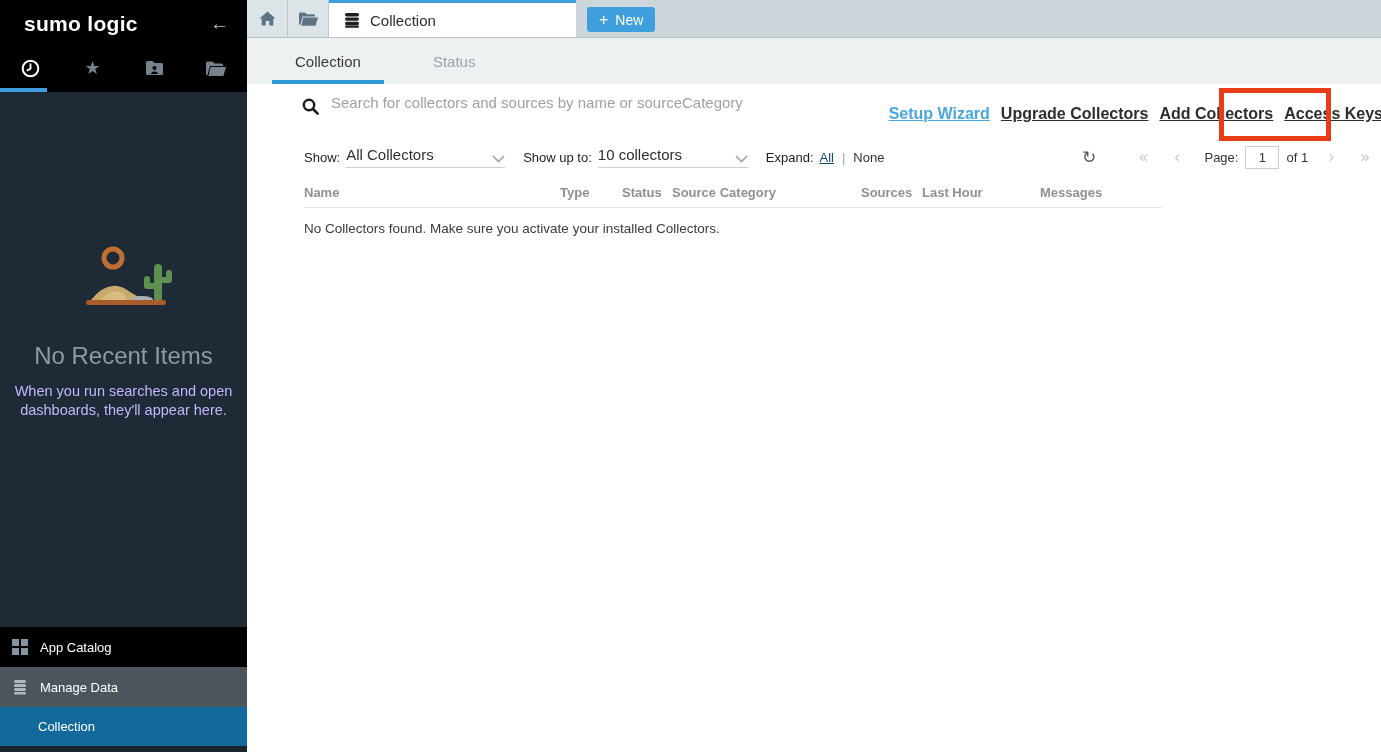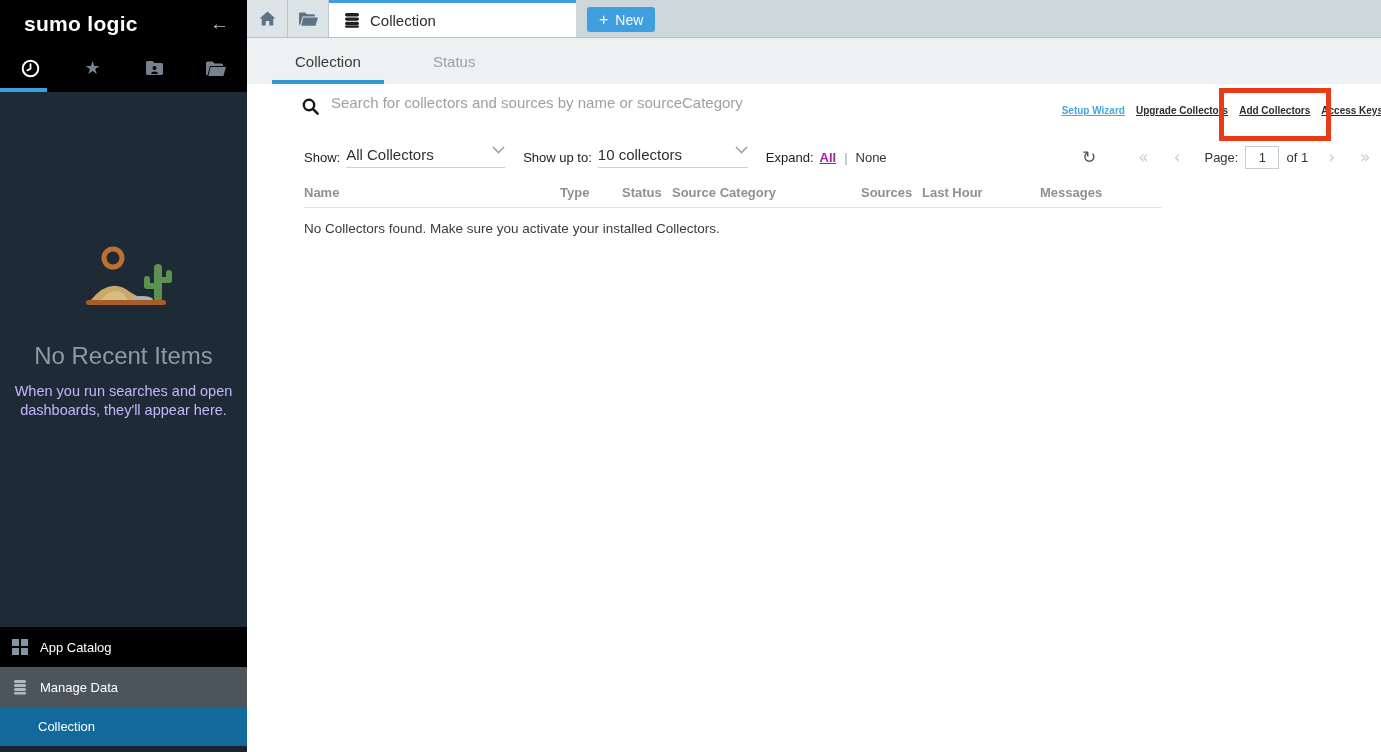--- a/index.html
+++ b/index.html
@@ -51,33 +51,33 @@
   .subtab.active::after { content:""; position:absolute; left:0; right:0; bottom:0; height:4px; background:#2e9ad5; }
   .subtab-gap { width:26px; }
 
   .content { position:relative; flex:1; background:#fff; }
   .search-icon { position:absolute; left:55px; top:14px; }
   .search-input { position:absolute; left:84px; top:10px; width:560px; border:none; outline:none;
                   font-size:15px; color:#333; background:transparent; font-family:"Liberation Sans", sans-serif; }
   .search-input::placeholder { color:#9da1a5; opacity:1; }
 
   .links-row { position:absolute; top:21px; right:-2px; display:flex; gap:11px; white-space:nowrap; }
-  .hlink { font-size:10px; font-weight:600; color:#2d2d2d; text-decoration:underline; cursor:pointer; }
+  .hlink { font-size:16px; font-weight:600; color:#2d2d2d; text-decoration:underline; cursor:pointer; }
   .hlink.blue { color:#4aa6de; }
 
   .annotation-box { position:absolute; left:972px; top:4px; width:112px; height:53px;
                     border:5px solid #e83c17; pointer-events:none; z-index:5; }
 
   .filter-row { position:absolute; top:58px; left:57px; height:30px; display:flex; align-items:center; font-size:13px; color:#222; }
-  .dd { display:flex; justify-content:space-between; border-bottom:1px solid #c9d2d7;
+  .dd { display:flex; align-items:flex-end; justify-content:space-between; border-bottom:1px solid #c9d2d7;
         padding-bottom:4px; margin-left:6px; cursor:pointer; }
   .dd-value { font-size:15px; color:#2f2f2f; }
   .dd1 { width:159px; margin-right:18px; }
   .dd2 { width:150px; margin-right:18px; }
-  .expand-all { color:#a21caf; text-decoration:underline; margin:0 8px 0 6px; cursor:pointer;font-weight:bold; }
+  .expand-all { color:#0c4a6e; text-decoration:underline; margin:0 8px 0 6px; cursor:pointer; }
   .expand-sep { color:#9aa2a8; }
   .expand-none { color:#333; margin-left:8px; cursor:pointer; }
 
   .pager-row { position:absolute; top:58px; left:835px; height:30px; display:flex; align-items:center; color:#333; font-size:13px; }
   .refresh { font-size:17px; color:#555; cursor:pointer; }
   .pg-chev { font-size:17px; color:#c6ced3; cursor:pointer; font-family:"DejaVu Sans", sans-serif; }
   .pg-first { margin-left:42px; } .pg-prev { margin-left:25px; }
   .pg-label { margin-left:24px; }
   .page-input { width:34px; height:23px; border:1px solid #c6ced3; text-align:center; font-size:13px;
                 margin-left:7px; color:#333; font-family:"Liberation Sans", sans-serif; outline:none; }

